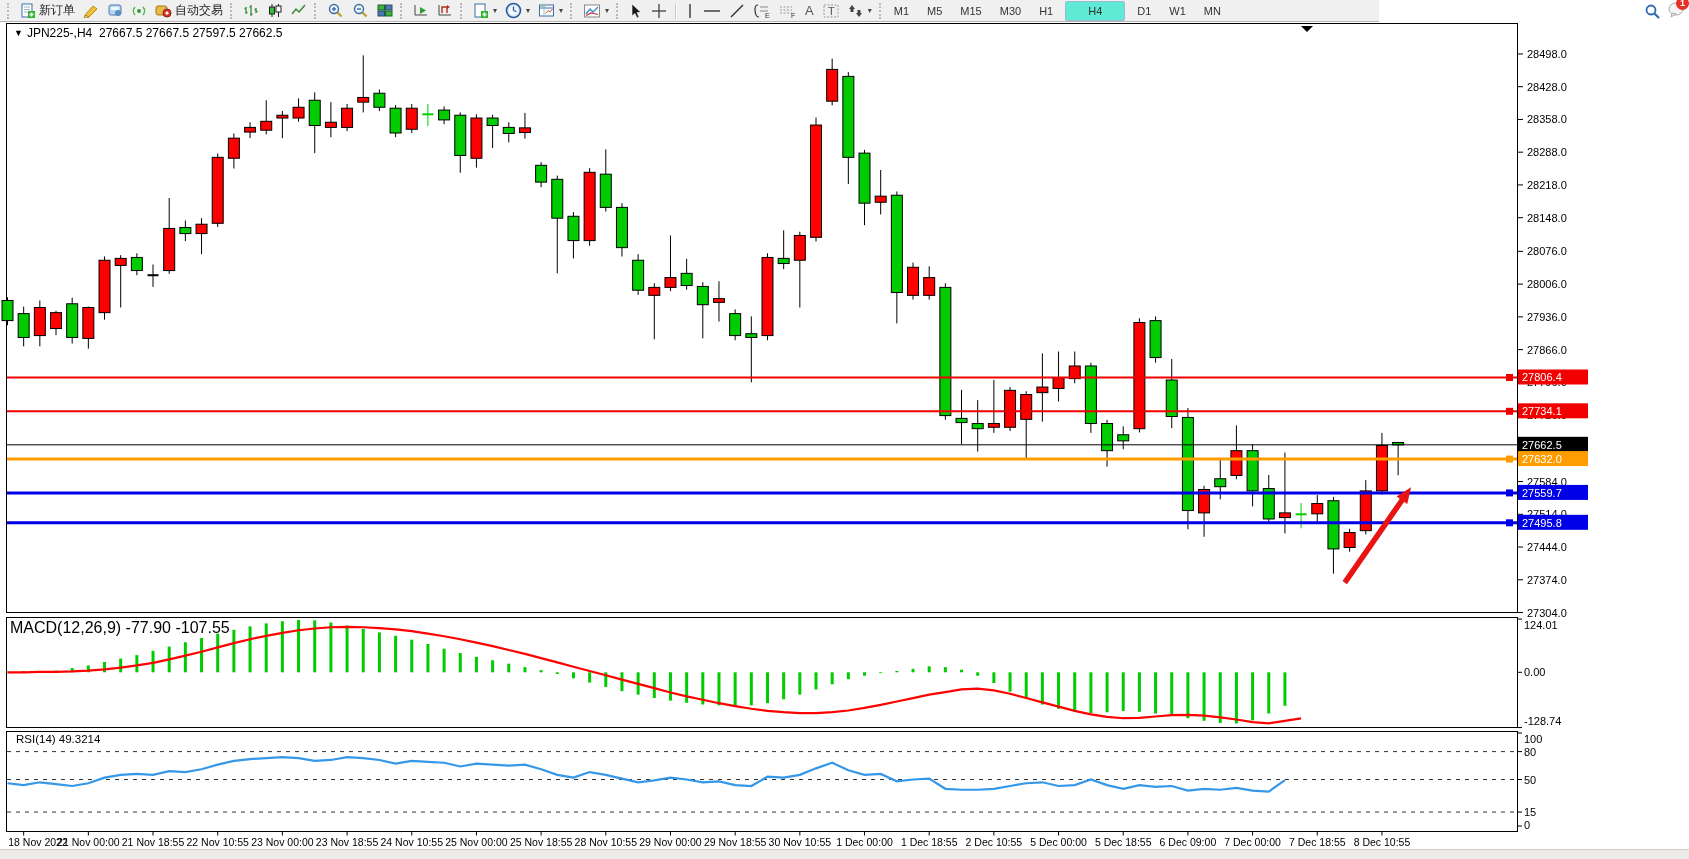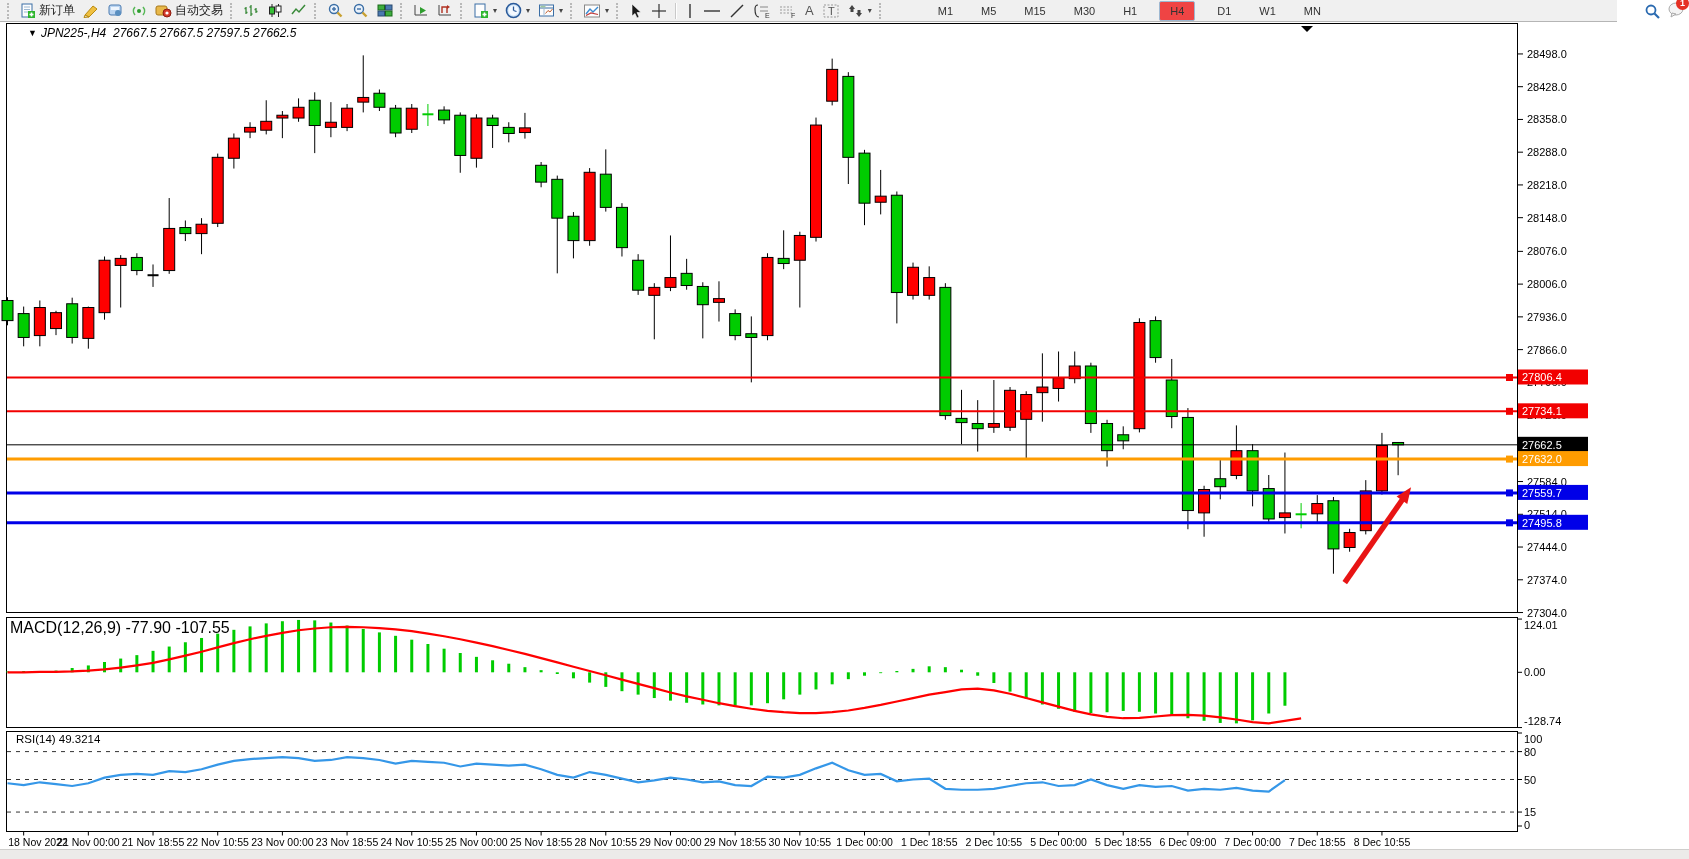--- a/index.html
+++ b/index.html
@@ -1,33 +1,33 @@
 <!DOCTYPE html>
 <html><head>
 <meta charset="utf-8">
 <style>
   html,body{margin:0;padding:0;background:#fff;}
   #app{position:relative;width:1689px;height:859px;overflow:hidden;
        font-family:"Liberation Sans",sans-serif;background:#fff;}
   
-  #toolbar{position:absolute;left:0;top:0;width:1617px;height:22px;background:#f0f0f0;
+  #toolbar{position:absolute;left:0;top:0;width:1379px;height:22px;background:#f0f0f0;
            border-bottom:1px solid #b5b5b5;display:flex;align-items:center;padding-left:4px;box-sizing:border-box;}
   .tbtn{display:inline-flex;align-items:center;gap:3px;height:20px;padding:0 4px;font-size:12px;color:#222;cursor:default;}
   .sep{width:1px;height:16px;background:#c9c9c9;margin:0 4px;border-right:1px solid #fff;}
   .grip{width:4px;height:16px;margin:0 3px;border-left:2px dotted #b9b9b9;}
   .caret{font-size:8px;color:#444;margin-left:1px;}
   .tf{font-size:11px;color:#333;padding:2px 6px;height:16px;line-height:16px;}
-  .tf.active{background:#ef4444;border:1px solid #9db8d2;border-radius:2px;padding:1px 10px;}
+  .tf.active{background:#5eead4;border:1px solid #9db8d2;border-radius:2px;padding:1px 22px;}
   .ticon{display:inline-block;vertical-align:middle;}
   #tb-right{position:absolute;right:4px;top:1px;display:flex;align-items:center;gap:6px;}
   #notif-badge{position:absolute;right:-4px;top:-4px;width:13px;height:13px;border-radius:50%;
                background:#e53023;color:#fff;font-size:9px;font-weight:bold;text-align:center;line-height:13px;}
   
   .ovl{position:absolute;font-size:12px;color:#000;white-space:pre;z-index:5;}
-  #main-title{left:28px;top:26px;font-style:italic;}
+  #main-title{left:14px;top:26px;}
   #main-title .tri{font-size:9px;vertical-align:1px;margin-right:4px;}
   #macd-label{left:10px;top:619px;font-size:16px;}
   #rsi-label{left:16px;top:733px;font-size:11.5px;}
   #bottom-strip{position:absolute;left:0;top:849px;width:1689px;height:10px;background:#ecebe9;border-top:1px solid #cfcecc;}
   svg text{font-family:"Liberation Sans",sans-serif;}
 </style>
 </head>
 <body>
 
 <div id="app">
@@ -223,21 +223,21 @@
         </svg>
     </span>
     <span class="tbtn">
       <svg class="ticon" width="16" height="16" viewBox="0 0 16 16">
           <polygon points="4,2 7,6 5.5,6 5.5,9 2.5,9 2.5,6 1,6" fill="#444"></polygon>
           <polygon points="11,14 8,10 9.5,10 9.5,7 12.5,7 12.5,10 14,10" fill="#444"></polygon>
         </svg>
       <span class="caret">▾</span>
     </span>
     <span class="grip"></span>
-    <span id="tf-bar" style="display:inline-flex;align-items:flex-start;gap:16px;margin-left:44px;">
+    <span id="tf-bar" style="display:inline-flex;align-items:flex-start;gap:6px;">
         <span class="tf">M1</span>
         <span class="tf">M5</span>
         <span class="tf">M15</span>
         <span class="tf">M30</span>
         <span class="tf">H1</span>
         <span class="tf active">H4</span>
         <span class="tf">D1</span>
         <span class="tf">W1</span>
         <span class="tf">MN</span>
       </span>

